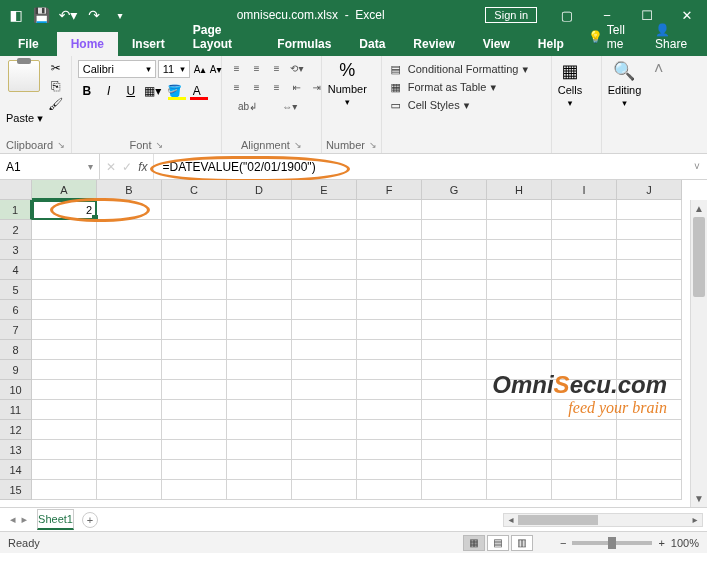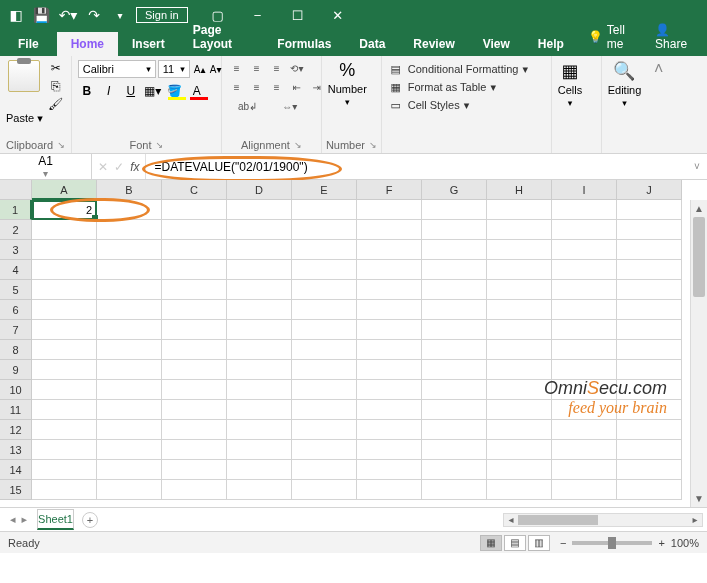--- a/index.html
+++ b/index.html
@@ -60,21 +60,21 @@
 .styles-group { width:170px;}
 .style-item { display:flex; align-items:center; gap:4px; font-size:11px; padding:2px 0; color:#333;}
 .style-item .ic { width:16px; height:14px; display:flex; align-items:center; justify-content:center;}
 
 .cells-group, .editing-group { width:50px;}
 .big-btn { display:flex; flex-direction:column; align-items:center; gap:2px; font-size:11px;}
 .big-btn .bicon { font-size:18px;}
 
 
 .formula-row { height:26px; display:flex; align-items:center; border-bottom:1px solid #d4d4d4; font-size:12px;}
-.name-box { width:92px; border-right:1px solid #d4d4d4; padding:0 6px; display:flex; align-items:center; justify-content:space-between; height:100%;flex-direction:column;}
+.name-box { width:100px; border-right:1px solid #d4d4d4; padding:0 6px; display:flex; align-items:center; justify-content:space-between; height:100%;}
 .name-box .dd { color:#888; font-size:10px;}
 .fx-btns { display:flex; align-items:center; padding:0 6px; gap:6px; color:#777; border-right:1px solid #e0e0e0; height:100%;}
 .fx { font-style:italic; color:#555;}
 .formula-input { flex:1; padding:0 8px; position:relative;}
 .formula-oval { position:absolute; border:3px solid #e8842c; border-radius:50%/60%; }
 .oval-formula { left:-4px; top:-4px; width:200px; height:26px;}
 .formula-collapse { width:20px; text-align:center; color:#888; font-size:10px;}
 
 
 .grid-wrap { position:relative; }
@@ -93,53 +93,56 @@
 .cell.selected::after { content:""; position:absolute; right:-3px; bottom:-3px; width:6px; height:6px; background:#217346;}
 .oval-cell { position:absolute; border:3px solid #e8842c; border-radius:50%/55%; left:18px; top:-2px; width:100px; height:24px; z-index:10;}
 
 
 .vscroll { position:absolute; right:0; top:20px; bottom:0; width:17px; background:#f0f0f0; border-left:1px solid #dadada;}
 .vscroll .arrow { height:17px; text-align:center; font-size:10px; color:#666; line-height:17px;}
 .vscroll .thumb { position:absolute; top:17px; left:2px; right:2px; height:80px; background:#c1c1c1; border-radius:2px;}
 
 
 .watermark { position:absolute; right:40px; bottom:90px; text-align:right; pointer-events:none;}
-.watermark .main { font-size:18px; font-weight:normal; font-style:italic; color:#333;text-align:center;}
+.watermark .main { font-size:24px; font-weight:bold; font-style:italic; color:#333;text-align:center;}
 .watermark .sub { font-size:16px; font-style:italic; color:#e8842c; font-family:cursive;}
 
 
 .sheet-tabs { height:24px; background:#fff; border-top:1px solid #d4d4d4; display:flex; align-items:center; font-size:11px;}
 .sheet-nav { display:flex; gap:6px; padding:0 10px; color:#888;}
 .sheet-tab { border:1px solid #ccc; border-bottom:2px solid #217346; padding:3px 0; background:#fff; color:#217346; font-weight:400;}
 .add-sheet { margin-left:8px; border:1px solid #ccc; border-radius:50%; width:16px; height:16px; text-align:center; line-height:14px; color:#666;}
 .hscroll-area { flex:1; display:flex; align-items:center; justify-content:flex-end; padding:0 4px;}
 .hscroll { width:200px; height:14px; background:#f0f0f0; border:1px solid #dadada; position:relative; display:flex; align-items:center;}
 .hscroll .arrow { width:14px; text-align:center; font-size:10px; color:#666;}
 .hscroll .thumb { position:absolute; left:14px; width:80px; top:1px; bottom:1px; background:#c1c1c1;}
 
 
-.statusbar { height:22px; background:#f3f3f3; border-top:1px solid #d4d4d4; display:flex; align-items:center; font-size:11px; padding:0 8px; color:#444;}
+.statusbar { height:22px; background:#f3f3f3; border-top:1px solid #d4d4d4; display:flex; align-items:center; font-size:11px; padding:0 8px; color:#444;gap:17px;}
 .statusbar .sp { flex:1;}
 .view-btns { display:flex; gap:2px; margin-right:10px;}
 .view-btns div { width:22px; height:16px; border:1px solid #bbb; display:flex; align-items:center; justify-content:center; font-size:10px; background:#fff;}
 .view-btns div.active { background:#d0d0d0;}
 .zoom { display:flex; align-items:center; gap:6px;}
 .zoom-slider { width:80px; height:4px; background:#bbb; position:relative;}
 .zoom-slider .knob { position:absolute; left:50%; top:-4px; width:8px; height:12px; background:#888; transform:translateX(-50%);}
 </style>
 </head>
 <body>
 
 <div class="titlebar">
   <div class="qat">
     <div class="icon">◧</div>
     <div class="icon">💾</div>
     <div class="icon">↶▾</div>
     <div class="icon">↷</div>
     <div class="icon" style="font-size:10px;">▾</div>
+  </div>
+  <div class="title-text">
+    <span>omnisecu.com.xlsx</span> &nbsp;-&nbsp; <span>Excel</span>
   </div>
   <div class="signin">Sign in</div>
   <div class="winbtns">
     <div>▢</div>
     <div>−</div>
     <div>☐</div>
     <div>✕</div>
   </div>
 </div>
 

